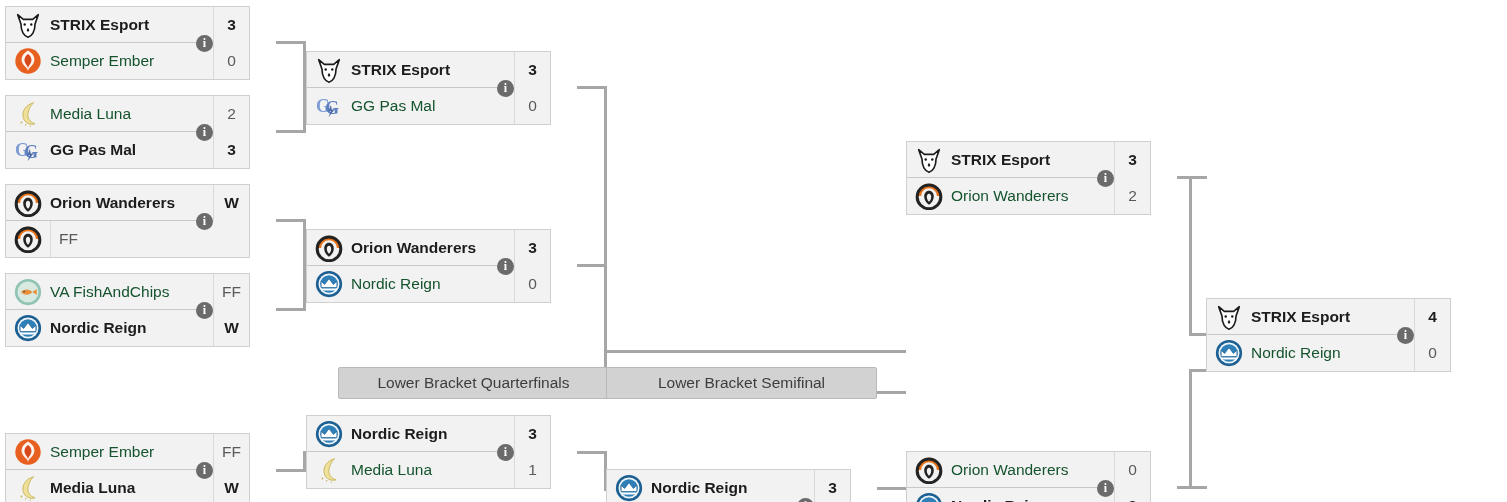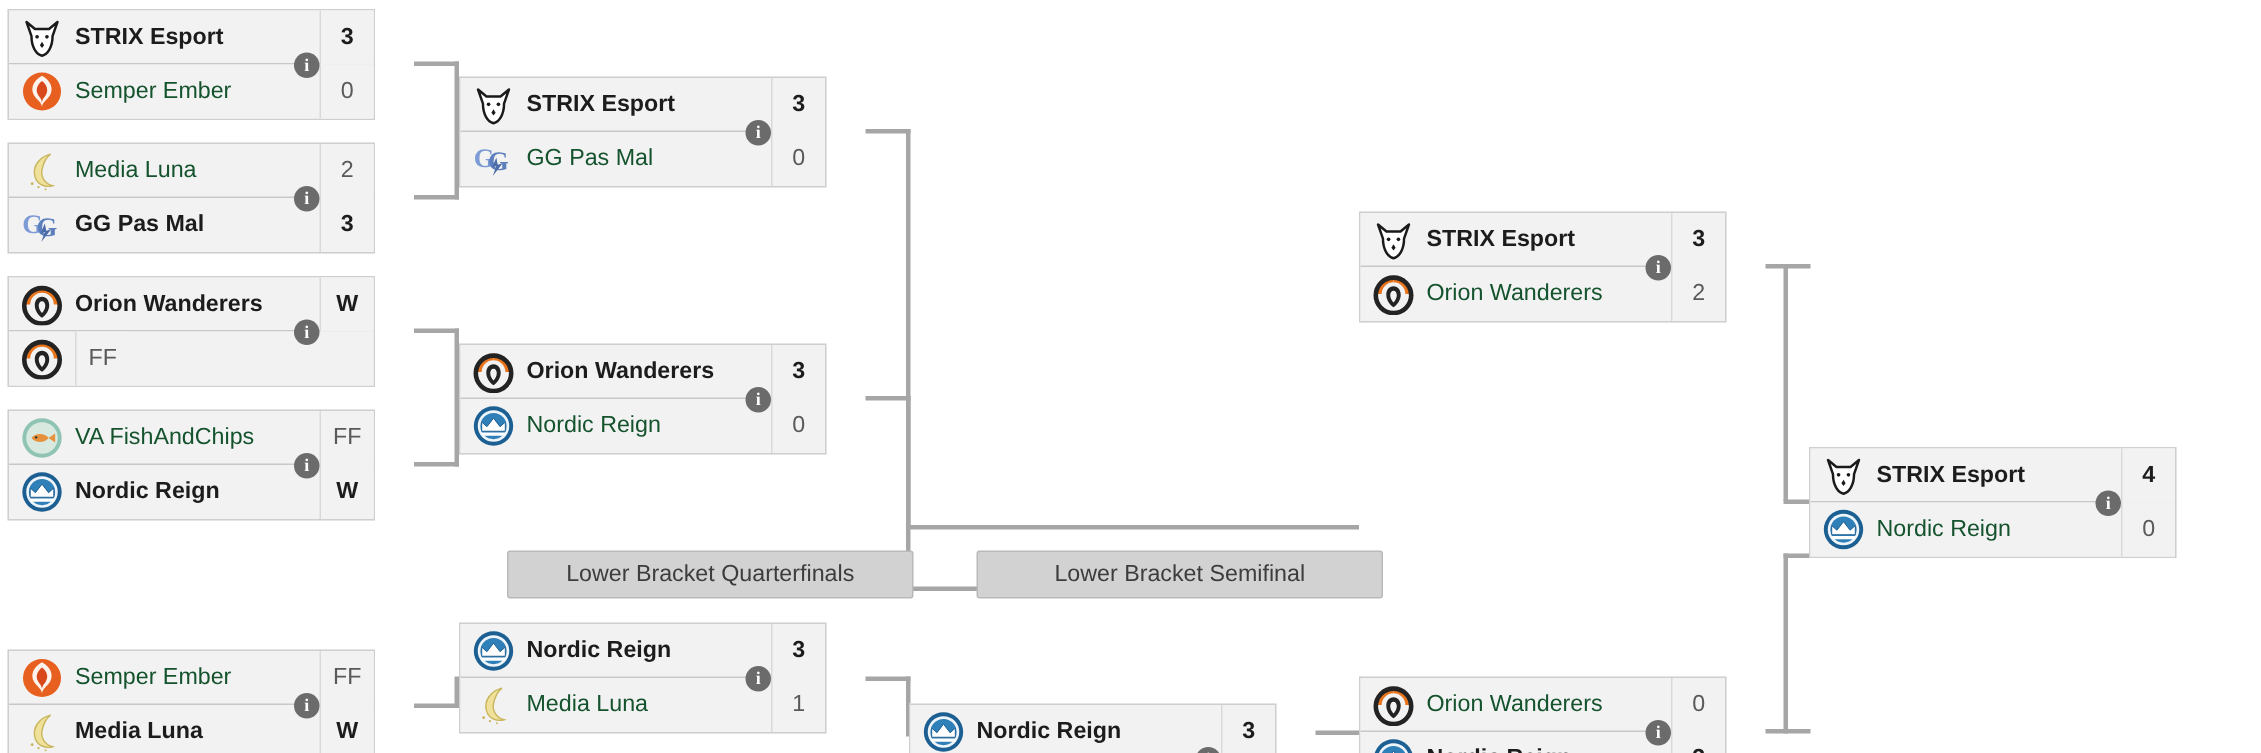--- a/index.html
+++ b/index.html
@@ -114,21 +114,21 @@
     <div class="conn h" style="left: 1189px; top: 333px; width: 18px; height: 3px;"></div>
     <div class="conn h" style="left: 1177px; top: 486px; width: 30px; height: 3px;"></div>
     <div class="conn v" style="left: 1189px; top: 369px; width: 3px; height: 120px;"></div>
     <div class="conn h" style="left: 1189px; top: 369px; width: 18px; height: 3px;"></div>
     <div class="conn h" style="left: 276px; top: 469px; width: 30px; height: 3px;"></div>
     <div class="conn v" style="left: 303px; top: 451px; width: 3px; height: 20px;"></div>
     <div class="conn h" style="left: 577px; top: 451px; width: 30px; height: 3px;"></div>
     <div class="conn v" style="left: 604px; top: 451px; width: 3px; height: 40px;"></div>
     <div class="conn h" style="left: 877px; top: 487px; width: 30px; height: 3px;"></div>
     <div class="roundhdr" style="left: 306px; top: 367px; width: 271px; margin-left: 32px;">Lower Bracket Quarterfinals</div>
-    <div class="roundhdr" style="left: 606px; top: 367px; width: 271px; margin-left: 45px;">Lower Bracket Semifinal</div>
+    <div class="roundhdr" style="left: 606px; top: 367px; width: 271px;">Lower Bracket Semifinal</div>
     <div class="match" style="left: 5px; top: 6px;">
       <div class="row top winner">
         <span class="logo">
           <svg id="logo-strix-fox-logo" width="30" height="30" viewBox="0 0 64 64">
     <path d="M10 10 L17 30 C17 46 24 56 32 58 C40 56 47 46 47 30 L54 10
              L42 20 L22 20 Z" fill="#ffffff" stroke="#1a1a1a" stroke-width="3.5" stroke-linejoin="round"></path>
     <circle cx="25" cy="31" r="2.6" fill="#1a1a1a"></circle>
     <circle cx="39" cy="31" r="2.6" fill="#1a1a1a"></circle>
     <path d="M32 38 L29 43 L32 47 L35 43 Z" fill="#1a1a1a"></path>
   </svg>

